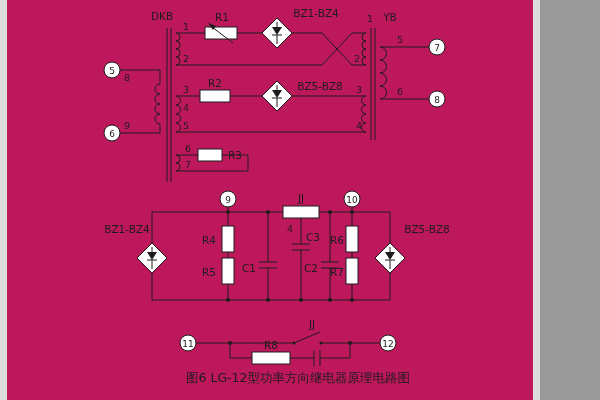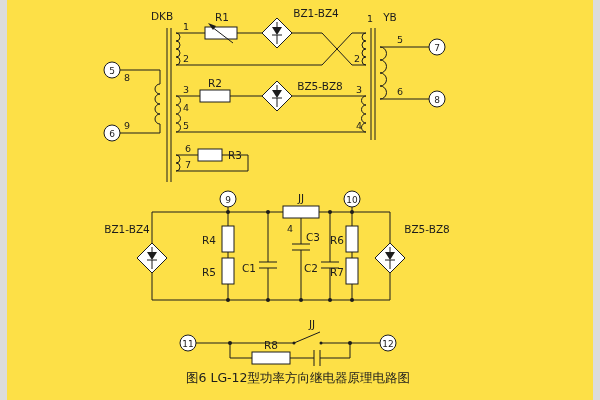--- a/index.html
+++ b/index.html
@@ -1,16 +1,16 @@
 <!DOCTYPE html>
 <html><head>
 <meta charset="utf-8">
 <style>
   html,body{margin:0;padding:0;background:#9a9a9a;}
-  .page{position:relative;width:600px;height:400px;background:#fde047;overflow:hidden;
+  .page{position:relative;width:540px;height:400px;background:#be185d;overflow:hidden;
         font-family:"DejaVu Sans",sans-serif;}
   .edge{position:absolute;top:0;width:7px;height:400px;background:#dcdcdc;}
   .edge.left{left:0;} .edge.right{right:0;}
   svg{position:absolute;left:0;top:0;}
   svg text{fill:#1c1c1c;}
   .lbl{font-size:10.5px;}
   .tap{font-size:9.5px;}
   .tnum{font-size:9px;}
   .cap{font-size:12.5px;}
   .w line,.w path{stroke:#1c1c1c;stroke-width:1;fill:none;}

